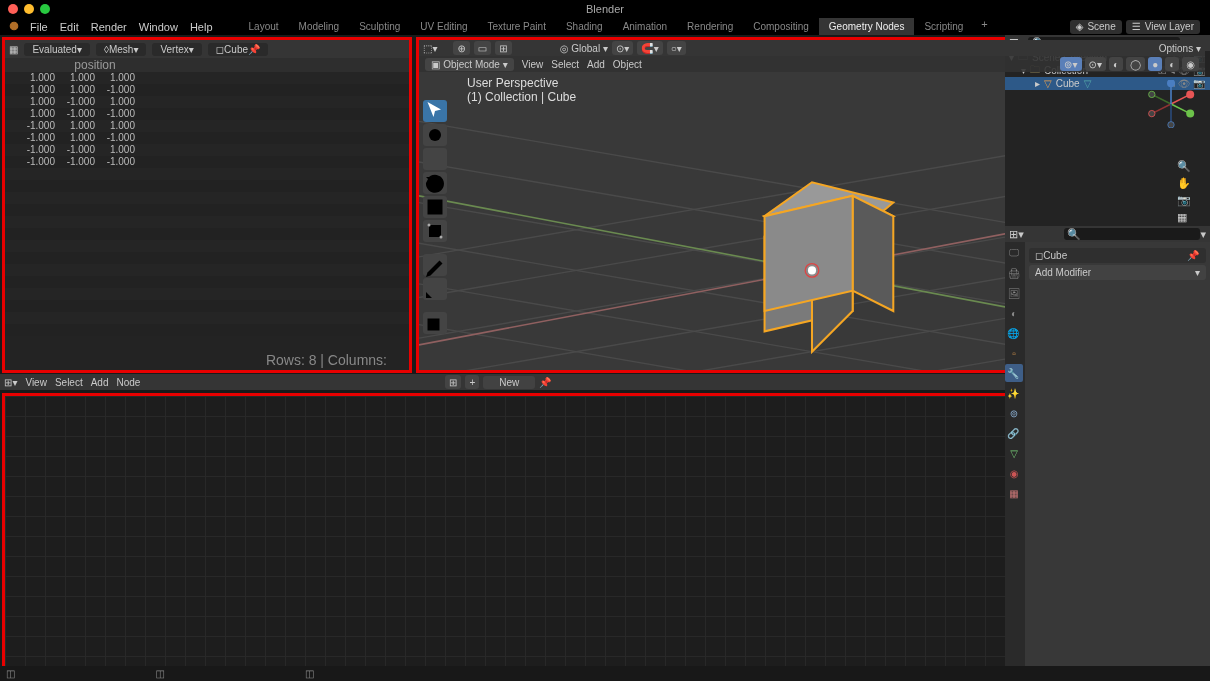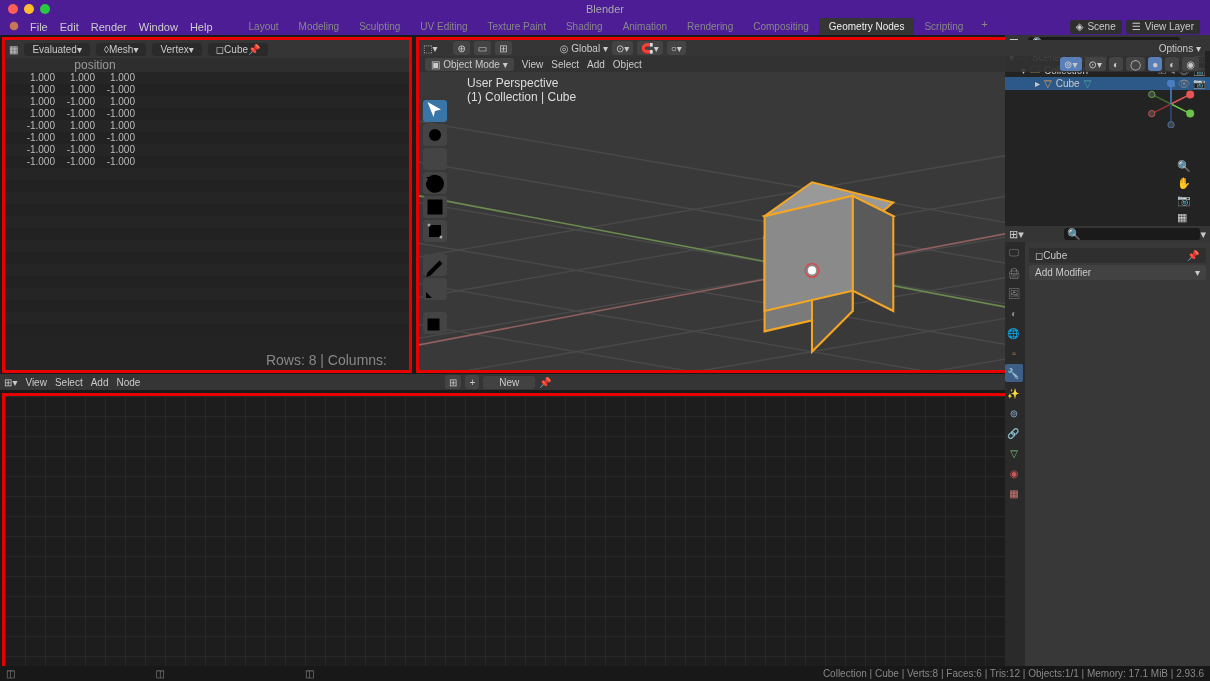--- a/index.html
+++ b/index.html
@@ -1,22 +1,22 @@
 <!DOCTYPE html>
 <html><head>
 <meta charset="utf-8">
 <style>
 * { margin:0; padding:0; box-sizing:border-box; font-family:-apple-system,BlinkMacSystemFont,"Segoe UI",sans-serif; }
 body { background:#1a1a1a; color:#cacaca; font-size:11px; overflow:hidden; width:1210px; height:681px; position:relative; }
-.mac-bar { height:18px; background:#4c1d95; display:flex; align-items:center; padding:0 10px; justify-content:center; position:relative; }
+.mac-bar { height:18px; background:#000000; display:flex; align-items:center; padding:0 10px; justify-content:center; position:relative; }
 .mac-buttons { position:absolute; left:8px; top:4px; display:flex; gap:6px; }
 .mac-btn { width:10px; height:10px; border-radius:50%; }
 .app-title { color:#aaa; font-size:11px; }
 
-.top-menu { height:17px; background:#4c1d95; display:flex; align-items:center; padding:0 4px; font-size:11px; }
+.top-menu { height:17px; background:#000000; display:flex; align-items:center; padding:0 4px; font-size:11px; }
 .menu-item { padding:0 6px; color:#ccc; cursor:pointer; }
 .tabs { display:flex; margin-left:20px; height:100%; align-items:stretch; }
 .tab { padding:7px 10px; color:#888; display:flex; align-items:center; cursor:pointer; font-size:10px;}
 .tab.active { background:#353535; color:#eee; }
 .tab-plus { padding:0 8px; color:#888; cursor:pointer; }
 .top-right { margin-left:auto; display:flex; align-items:center; gap:4px; padding-right:6px;}
 .top-right-pill { background:#2f2f2f; border-radius:3px; padding:1px 6px; display:flex; align-items:center; gap:4px; font-size:10px; height:14px;}
 
 .main-area { display:flex; height:340px; }
 .spreadsheet { width:410px; background:#232323; border:3px solid #e80000; display:flex; flex-direction:column; margin:2px;}
@@ -447,14 +447,13 @@
     </div>
   </div>
 </div>
 
 <div class="status-bar">
   <span>◫</span>
   <span style="width:140px"></span>
   <span>◫</span>
   <span style="width:140px"></span>
   <span>◫</span>
-  <span class="status-right">Collection | Cube | Verts:8 | Faces:6 | Tris:12 | Objects:1/1 | Memory: 17.1 MiB | 2.93.6</span>
 </div>
 
 </body></html>

